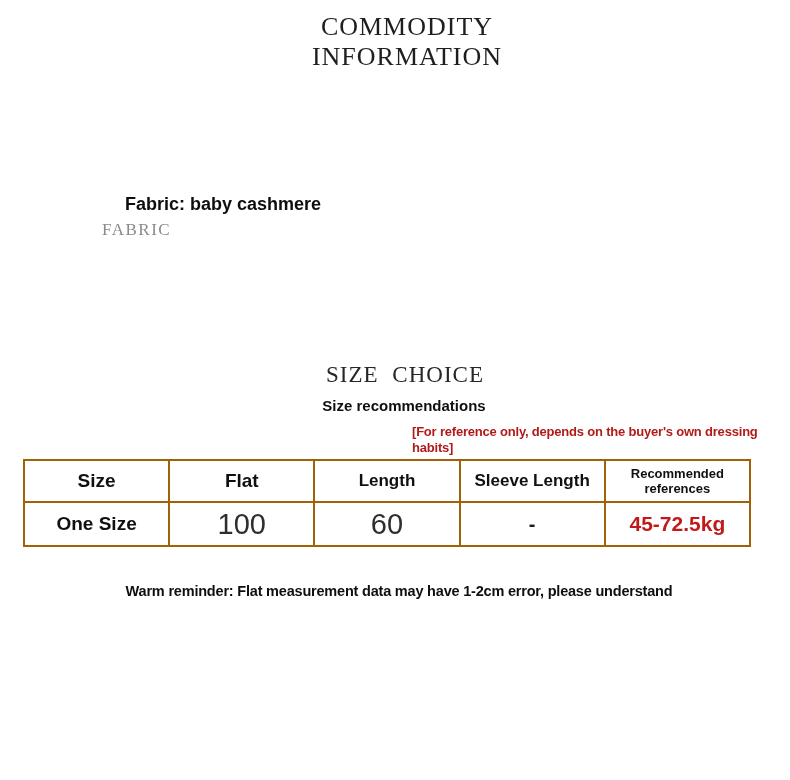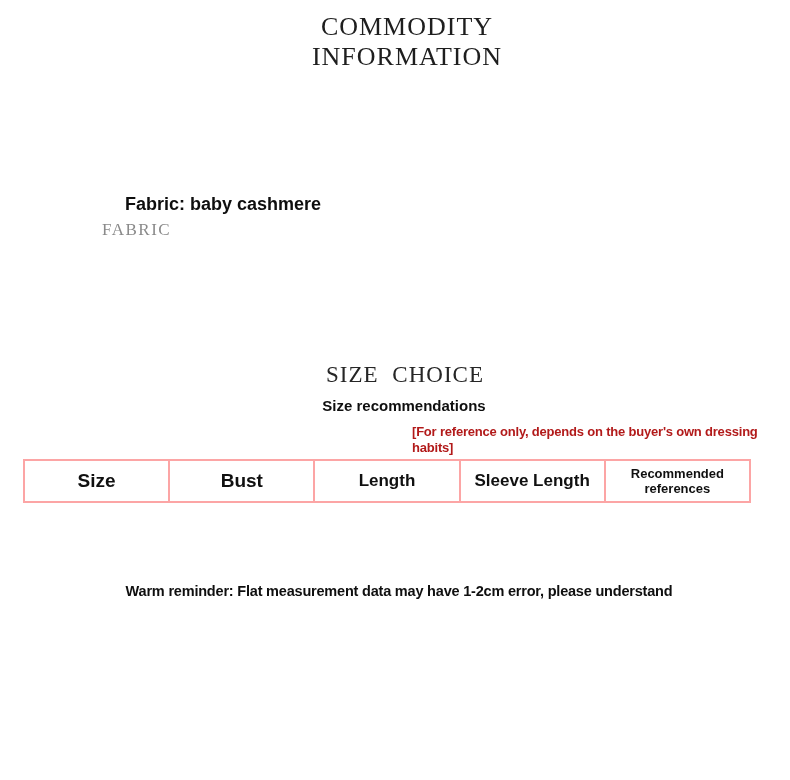--- a/index.html
+++ b/index.html
@@ -100,21 +100,21 @@
   table.size-table {
     position: absolute;
     top: 459px;
     left: 23px;
     width: 728px;
     border-collapse: collapse;
     table-layout: fixed;
     background: #ffffff;
   }
   table.size-table th, table.size-table td {
-    border: 2px solid #fca5a5;
+    border: 2px solid #a16207;
     text-align: center;
     vertical-align: middle;
     padding: 0;
     overflow: hidden;
   }
   table.size-table tr.header-row { height: 42px; }
   table.size-table tr.data-row   { height: 44px; }
 
   th.col-size, th.col-bust { font-size: 19px; font-weight: 700; color: #101010; }
   th.col-length, th.col-sleeve { font-size: 17px; font-weight: 700; color: #101010; }
@@ -156,23 +156,30 @@
   <div class="size-heading">SIZE CHOICE</div>
 
   <div class="size-subheading">Size recommendations</div>
 
   <div class="size-note">[For reference only, depends on the buyer's own dressing habits]</div>
 
   <table class="size-table">
     <tbody>
       <tr class="header-row">
         <th class="col-size">Size</th>
-        <th class="col-bust">Bust</th>
+        <th class="col-bust">Flat</th>
         <th class="col-length">Length</th>
         <th class="col-sleeve">Sleeve Length</th>
         <th class="col-recommended">Recommended references</th>
+      </tr>
+      <tr class="data-row">
+        <td class="cell-size">One Size</td>
+        <td class="cell-num">100</td>
+        <td class="cell-num">60</td>
+        <td class="cell-dash">-</td>
+        <td class="cell-kg">45-72.5kg</td>
       </tr>
     </tbody>
   </table>
 
   <div class="reminder">Warm reminder: Flat measurement data may have 1-2cm error, please understand</div>
 
 </div>
 
 </body></html>

